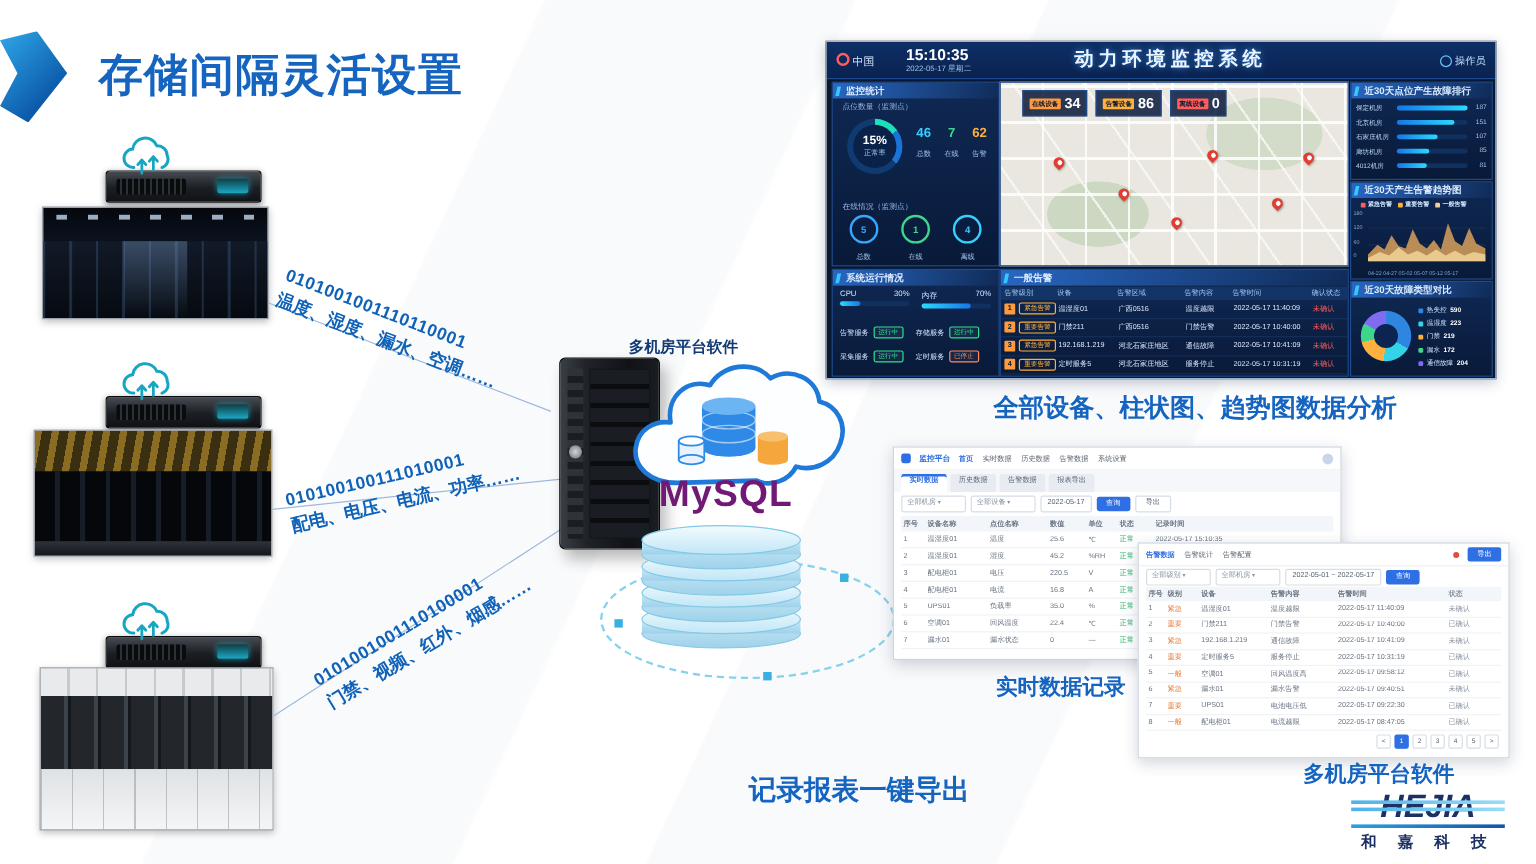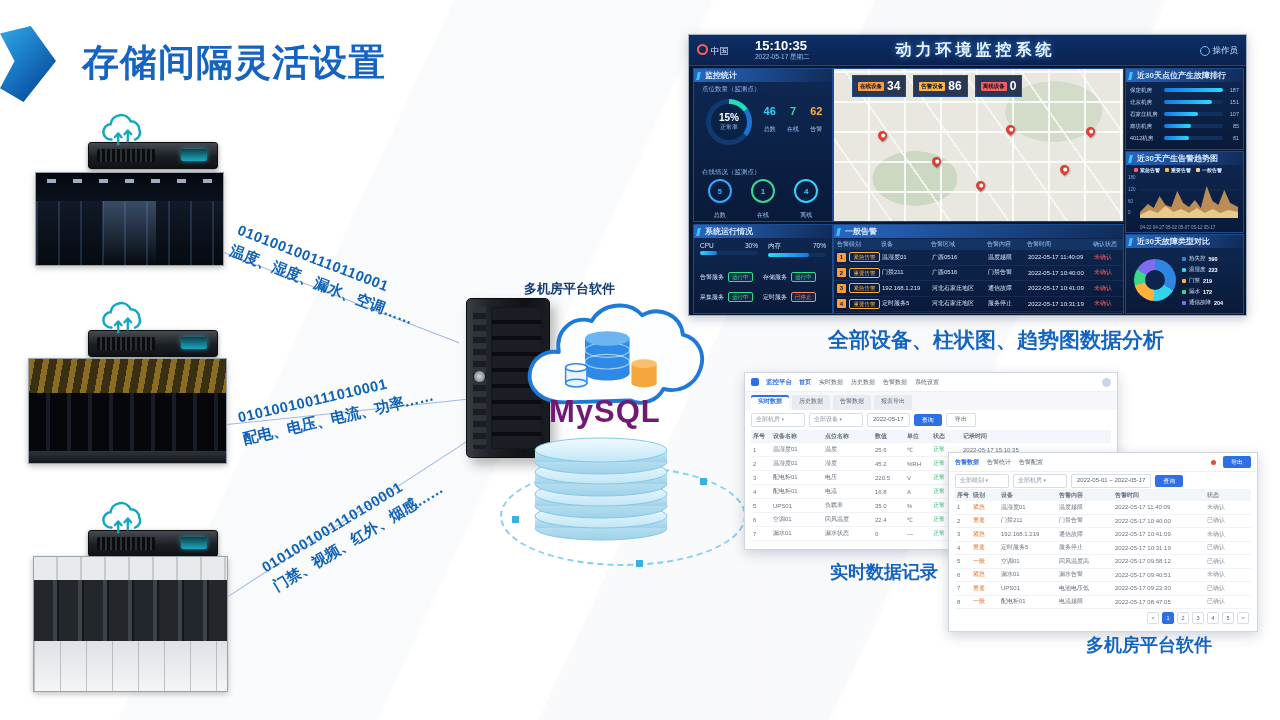--- a/index.html
+++ b/index.html
@@ -630,20 +630,21 @@
             <b>204</b>
           </div>
 
       </div>
     </div>
   </div>
 
   <div class="abs cap" style="left:828px;top:326px;font-size:21px;">全部设备、柱状图、趋势图数据分析</div>
   <div class="abs cap" style="left:830px;top:560px;font-size:18px;">实时数据记录</div>
   <div class="abs cap" style="left:1086px;top:633px;font-size:18px;">多机房平台软件</div>
+  <div class="abs cap" style="left:624px;top:643px;font-size:23px;">记录报表一键导出</div>
 
   <div id="shot1" class="abs shot" style="left:744px;top:372px;width:372px;height:176px;z-index:5;">
     <div class="shot-top">
       <span class="brand-mark"></span>
       <span class="brand">监控平台</span>
       <span class="menu">
         <span>首页</span>
           <span>实时数据</span>
           <span>历史数据</span>
           <span>告警数据</span>
@@ -862,14 +863,21 @@
       <span>&lt;</span>
         <span>1</span>
         <span>2</span>
         <span>3</span>
         <span>4</span>
         <span>5</span>
         <span>&gt;</span>
     </div>
   </div>
 
+  <div id="logo" class="abs">
+    <div class="hejia">HEJIA</div>
+    <div class="stripe" style="top:9px;"></div>
+    <div class="stripe" style="top:15px;"></div>
+    <div class="bar"></div>
+    <div class="company">和 嘉 科 技</div>
+  </div>
 
 </div>
 
 </body></html>

